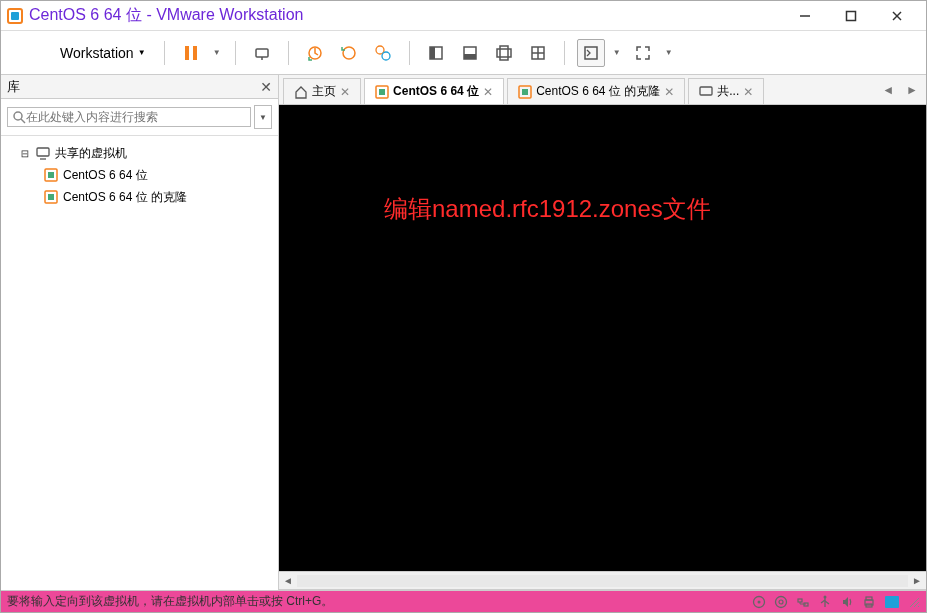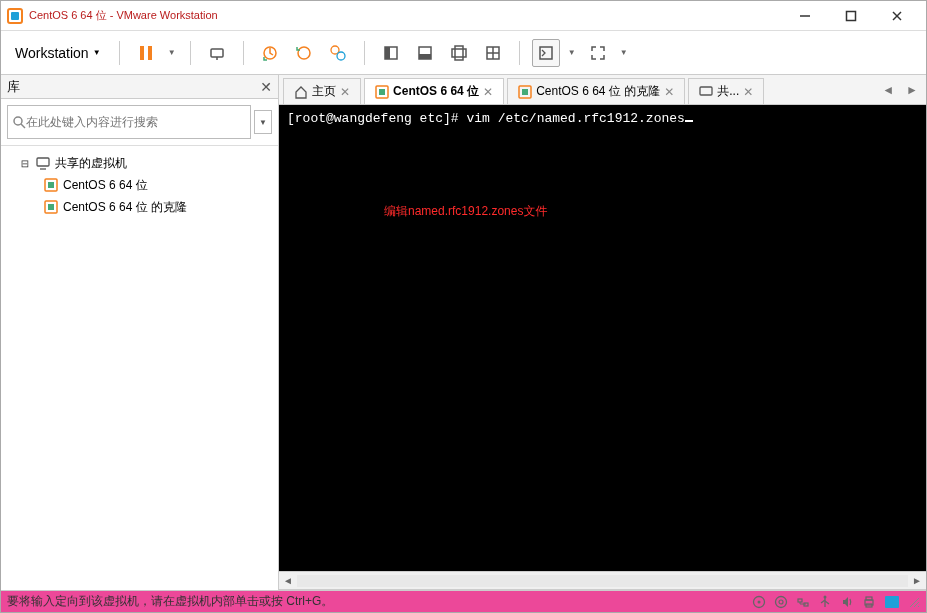--- a/index.html
+++ b/index.html
@@ -1,36 +1,36 @@
 <!DOCTYPE html>
 <html><head>
 <meta charset="utf-8">
 <style>
 * { box-sizing: border-box; margin: 0; padding: 0; }
 body { width: 927px; height: 613px; font-family: "Microsoft YaHei", Tahoma, sans-serif; font-size: 12px; background: #fff; border: 1px solid #aaa; display: flex; flex-direction: column; overflow: hidden; }
 
 .titlebar { height: 30px; display: flex; align-items: center; padding: 0 6px; border-bottom: 1px solid #ddd; }
 .titlebar .icon-app { width: 16px; height: 16px; margin-right: 6px; }
-.titlebar .title { flex: 1; font-size: 11px; color: #b91c1c; }
+.titlebar .title { flex: 1; font-size: 16px; color: #6d28d9; }
 .win-btn { width: 46px; height: 28px; display: flex; align-items: center; justify-content: center; color: #333; cursor: pointer; }
 
 .toolbar { height: 44px; display: flex; align-items: center; padding: 0 8px; gap: 6px; border-bottom: 1px solid #ccc; background: #fff; }
-.ws-menu { display: flex; align-items: center; font-size: 14px; padding: 4px 6px; cursor: pointer; }
+.ws-menu { display: flex; align-items: center; font-size: 14px; padding: 4px 6px; cursor: pointer; margin-left: 45px; }
 .tb-btn { width: 28px; height: 28px; display: flex; align-items: center; justify-content: center; cursor: pointer; color: #666; border-radius: 2px; }
 .dd-arrow { width: 12px; height: 20px; display: flex; align-items: center; justify-content: center; color: #666; cursor: pointer; font-size: 8px; }
 .tb-sep { width: 1px; height: 24px; background: #ccc; margin: 0 6px; }
 
 .body { flex: 1; display: flex; overflow: hidden; }
 
 .sidebar { width: 278px; display: flex; flex-direction: column; border-right: 1px solid #ccc; background: #fff; }
 .sidebar-header { height: 24px; display: flex; align-items: center; padding: 0 6px; border-bottom: 1px solid #ccc; background: #f4f4f4; }
 .sidebar-header .lbl { flex: 1; font-size: 13px; }
 .close-x { cursor: pointer; font-size: 14px; color: #555; }
 .search-row { padding: 6px; border-bottom: 1px solid #ddd; display: flex; align-items: center; }
-.search-box { flex: 1; display: flex; align-items: center; border: 1px solid #bbb; height: 34px; padding: 0 4px; }
+.search-box { flex: 1; display: flex; align-items: center; border: 1px solid #bbb; height: 20px; padding: 0 4px; }
 .search-box input { flex: 1; border: none; outline: none; font-size: 12px; }
 .search-dd { width: 18px; display: flex; align-items: center; justify-content: center; font-size: 8px; color: #555; border: 1px solid #bbb; height: 24px; margin-left: 3px; cursor: pointer; }
 .tree { flex: 1; overflow: auto; padding: 6px 4px; }
 .tree-row { display: flex; align-items: center; height: 22px; cursor: pointer; white-space: nowrap; }
 .tree-toggle { width: 12px; font-size: 10px; color: #333; display: inline-flex; justify-content: center; }
 .tree-icon { width: 16px; height: 16px; margin: 0 4px; display: inline-flex; align-items: center; justify-content: center; }
 .indent1 { padding-left: 14px; }
 .indent2 { padding-left: 34px; }
 
 .main { flex: 1; display: flex; flex-direction: column; overflow: hidden; }
@@ -39,21 +39,21 @@
 .tab.active { background: #fff; }
 .tab .tab-label { overflow: hidden; text-overflow: ellipsis; white-space: nowrap; margin: 0 4px; }
 .tab .tab-close { font-size: 12px; color: #888; }
 .tab-scroll { display: flex; align-items: center; margin-left: auto; gap: 4px; }
 .tab-scroll span { cursor: pointer; color: #777; padding: 0 4px; }
 
 .terminal-wrap { flex: 1; display: flex; flex-direction: column; overflow: hidden; border-bottom: 1px solid #ccc; }
 .terminal { flex: 1; background: #000; color: #fff; font-family: "Courier New", monospace; font-size: 13px; padding: 6px 8px; overflow: hidden; position: relative; }
 .term-line { white-space: pre; }
 .cursor { display: inline-block; width: 8px; border-bottom: 2px solid #fff; }
-.overlay-text { position: absolute; color: #ff2b2b; font-family: "Microsoft YaHei", sans-serif; font-size: 12px; left: 105px; top: 88px; margin-top: 10px; }
+.overlay-text { position: absolute; color: #ff2b2b; font-family: "Microsoft YaHei", sans-serif; font-size: 24px; left: 105px; top: 88px; }
 
 .hscroll { height: 18px; background: #f0f0f0; border-top: 1px solid #ccc; display: flex; align-items: center; }
 .hscroll .arrow { width: 18px; height: 18px; display: flex; align-items: center; justify-content: center; font-size: 10px; color: #666; cursor: pointer; }
 .hscroll .track { flex: 1; height: 12px; background: #e8e8e8; }
 
 .statusbar { height: 22px; display: flex; align-items: center; padding: 0 6px; background: #ec4899; font-size: 12px; color: #333; border-top: 1px solid #ccc; }
 .statusbar .msg { flex: 1; }
 .status-icons { display: flex; align-items: center; gap: 8px; color: #666; }
 
 svg { display: block; }
@@ -264,21 +264,20 @@
         <span class="tab-close">✕</span>
       </div>
       <div class="tab-scroll">
         <span>◄</span>
         <span>►</span>
       </div>
     </div>
 
     <div class="terminal-wrap">
       <div class="terminal">
-        <div class="term-line"><span>[root@wangdefeng etc]# vim /etc/named.rfc1912.zones</span><span class="cursor"></span></div>
         <div class="overlay-text">编辑named.rfc1912.zones文件</div>
       </div>
       <div class="hscroll">
         <span class="arrow">◄</span>
         <div class="track"></div>
         <span class="arrow">►</span>
       </div>
     </div>
   </div>
 </div>

